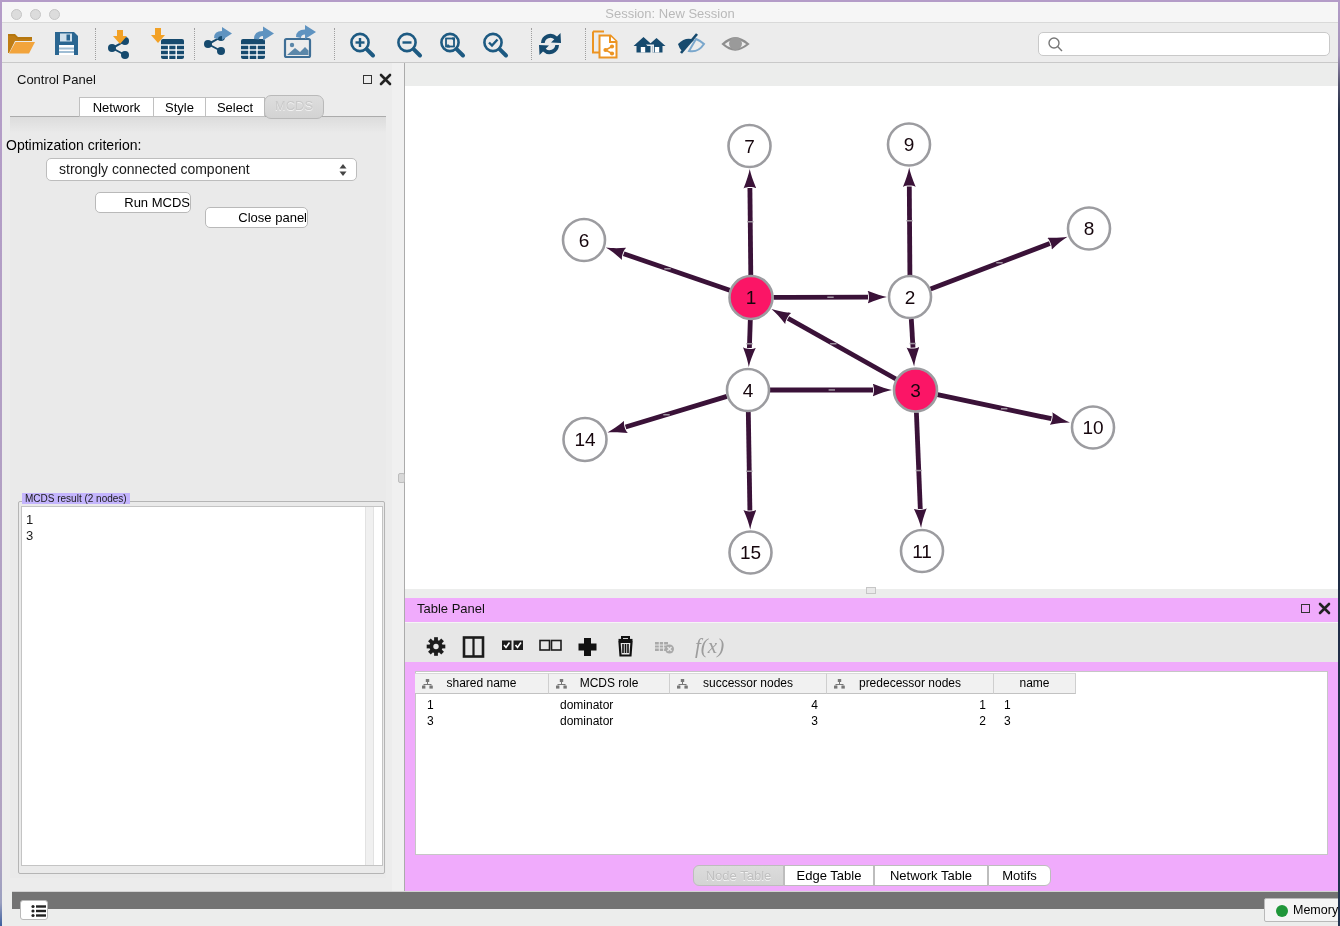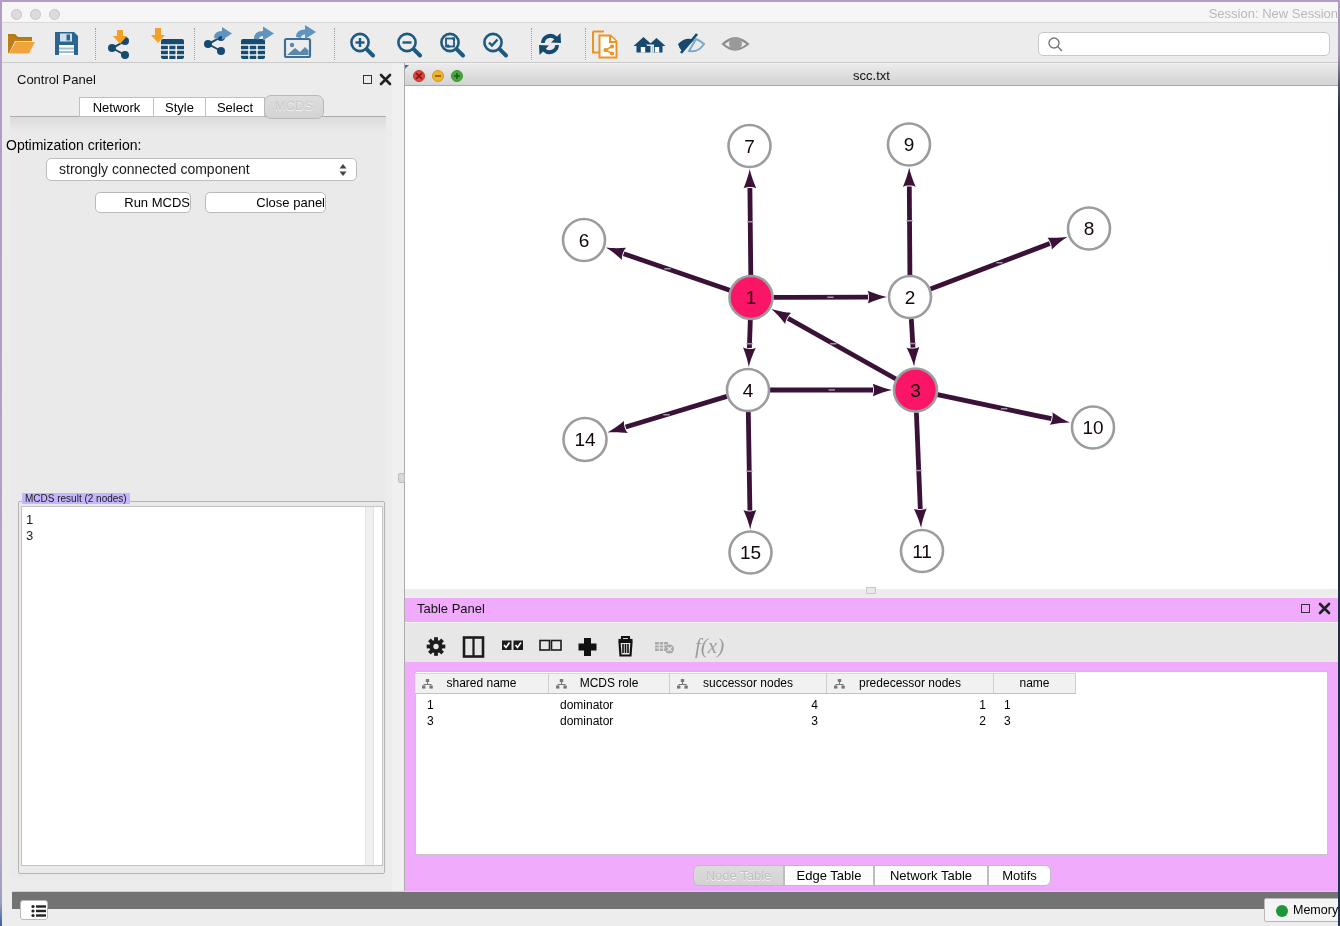--- a/index.html
+++ b/index.html
@@ -4,21 +4,21 @@
 *{margin:0;padding:0;box-sizing:border-box}
 html,body{width:1340px;height:926px;overflow:hidden}
 body{font-family:"Liberation Sans",sans-serif;background:#ecedec;position:relative;font-size:13px;color:#1a1a1a}
 .abs{position:absolute}
 
 #winborder{left:0;top:0;width:1340px;height:926px;border-top:2px solid #b49cc8;z-index:50;pointer-events:none}
 #bleft{left:0;top:0;width:2px;height:926px;background:linear-gradient(#b49cc8 0%,#b2a4c2 92%,#9aa0c0 97.5%,#3d5f9e 100%);z-index:51}
 #bright{left:1338px;top:0;width:2px;height:926px;background:linear-gradient(#b49cc8 0%,#a291b8 6%,#54536f 9%,#242e47 12%,#1f2c44 60%,#213350 100%);z-index:51}
 #titlebar{left:2px;top:2px;width:1336px;height:21px;background:#f6f6f6;border-bottom:1px solid #d9d9d9}
 .tl{width:11px;height:11px;border-radius:50%;background:#dcdcdc;border:1px solid #c6c6c6;top:7px}
-#apptitle{left:0;top:4px;width:1336px;text-align:right;color:#b9b9b9;font-size:13px}
+#apptitle{left:0;top:4px;width:1336px;text-align:center;color:#b9b9b9;font-size:13px}
 #toolbar{left:2px;top:24px;width:1336px;height:39px;background:#ececec;border-bottom:1px solid #c9c9c9}
 .tsep{top:4px;height:32px;width:1px;border-left:1px dotted #9f9f9f}
 #searchbox{left:1036px;top:8px;width:292px;height:24px;background:#fff;border:1px solid #c9c9c9;border-radius:5px}
 
 #cpanel{left:2px;top:63px;width:390px;height:828px;background:#ececec}
 #cphead{left:15px;top:9px;font-size:13px;color:#111}
 .floatbtn{width:9px;height:9px;border:1.5px solid #333}
 #cpbody{left:8px;top:53px;width:376px;height:762px;border-top:1px solid #ababab;background:linear-gradient(#dcdcdc,#eaeaea 16px)}
 .tabrow{top:34px;height:21px}
 .tab{position:absolute;top:0;height:20px;background:#fff;border:1px solid #c0c0c0;text-align:center;font-size:13px;color:#000;line-height:19px}
@@ -200,50 +200,34 @@
     <div class="tab" style="left:203px;width:60px">Select</div>
   </div>
   <div class="abs" style="left:4px;top:74px;width:390px;text-align:left;font-size:14px;color:#000">Optimization criterion:</div>
   <div class="abs" style="left:44px;top:95px;width:311px;height:23px;background:#fff;border:1px solid #bdbdbd;border-radius:5px;line-height:21px;padding-left:12px;font-size:14px">strongly connected component
     <svg width="10" height="14" style="position:absolute;right:8px;top:4px" viewBox="0 0 10 14">
         <path d="M5 1 L8.5 5.5 L1.5 5.5 Z" fill="#444"></path>
         <path d="M5 13 L8.5 8.5 L1.5 8.5 Z" fill="#444"></path>
       </svg>
   </div>
   <div class="btn" style="left:93px;top:129px;width:96px;height:21px;line-height:19px">Run MCDS</div>
-  <div class="btn" style="left:203px;top:129px;width:121px;height:21px;line-height:19px">Close panel</div>
+  <div class="btn" style="left:203px;top:144px;width:103px;height:21px;line-height:19px">Close panel</div>
 
   <div class="abs" style="left:16px;top:438px;width:367px;height:373px;border:1px solid #b5b5b5;border-radius:2px"></div>
   <div class="abs" style="left:20px;top:430px;background:#c4b5fd;padding:0 3px;font-size:10px">MCDS result (2 nodes)</div>
   <div class="abs" style="left:19px;top:443px;width:362px;height:360px;background:#fff;border:1px solid #c4c4c4">
      <div style="padding:5px 0 0 4px;font-size:13px;line-height:16px">1<br>3</div>
      <div style="position:absolute;right:8px;top:0;width:9px;height:100%;background:#f0f0f0;border-left:1px solid #e2e2e2;border-right:1px solid #e2e2e2"></div>
   </div>
 </div>
 
 <div class="abs" style="left:392px;top:63px;width:13px;height:828px;background:#f0f0f0;border-right:1px solid #ababab"></div>
 <div class="abs" style="left:398px;top:473px;width:7px;height:10px;background:#d9d9d9;border:1px solid #bdbdbd;border-radius:2px"></div>
 
 <div class="abs" id="netframe">
-  <div class="abs" id="nettitle">
-    <div class="mac" style="left:8px;background:#e4443e;border:1px solid #c03c36"></div>
-    <div class="mac" style="left:27px;background:#f0b32a;border:1px solid #d49a22"></div>
-    <div class="mac" style="left:46px;background:#47a83c;border:1px solid #3b9431"></div>
-    <svg class="abs" width="8" height="8" style="left:10px;top:8px" viewBox="0 0 8 8">
-        <path d="M1 1 L7 7 M7 1 L1 7" stroke="#7e1410" stroke-width="1.6"></path>
-      </svg>
-    <svg class="abs" width="8" height="8" style="left:29px;top:8px" viewBox="0 0 8 8">
-        <path d="M1 4 L7 4" stroke="#8a6a11" stroke-width="1.8"></path>
-      </svg>
-    <svg class="abs" width="8" height="8" style="left:48px;top:8px" viewBox="0 0 8 8">
-        <path d="M1 4 L7 4 M4 1 L4 7" stroke="#1e5c18" stroke-width="1.6"></path>
-      </svg>
-    <div class="abs" style="left:0;width:933px;top:4px;text-align:center;font-size:13px;color:#111">scc.txt</div>
-    <div class="abs" style="left:0;top:1px;width:0;height:0;border-top:4px solid #3a6fb0;border-right:4px solid transparent"></div>
-  </div>
   <div class="abs" id="netcontent">
     <svg width="933" height="503" id="graph" style="transform:translateZ(0)">
       <defs>
         <marker id="arr" markerWidth="21" markerHeight="13" refX="0.5" refY="6.4" orient="auto" markerUnits="userSpaceOnUse">
             <path d="M0,0 C8,3.3 14,5.3 19.5,6.4 C14,7.5 8,9.5 0,12.8 C1.9,10.4 1.9,2.4 0,0 Z" fill="#3a1238"></path>
           </marker>
       </defs>
       <g stroke="#3a1238" stroke-width="4.8" marker-end="url(#arr)">
         <line x1="345.8" y1="189.0" x2="344.9" y2="102.0"></line>
         <line x1="324.7" y1="204.2" x2="218.7" y2="167.7"></line>

